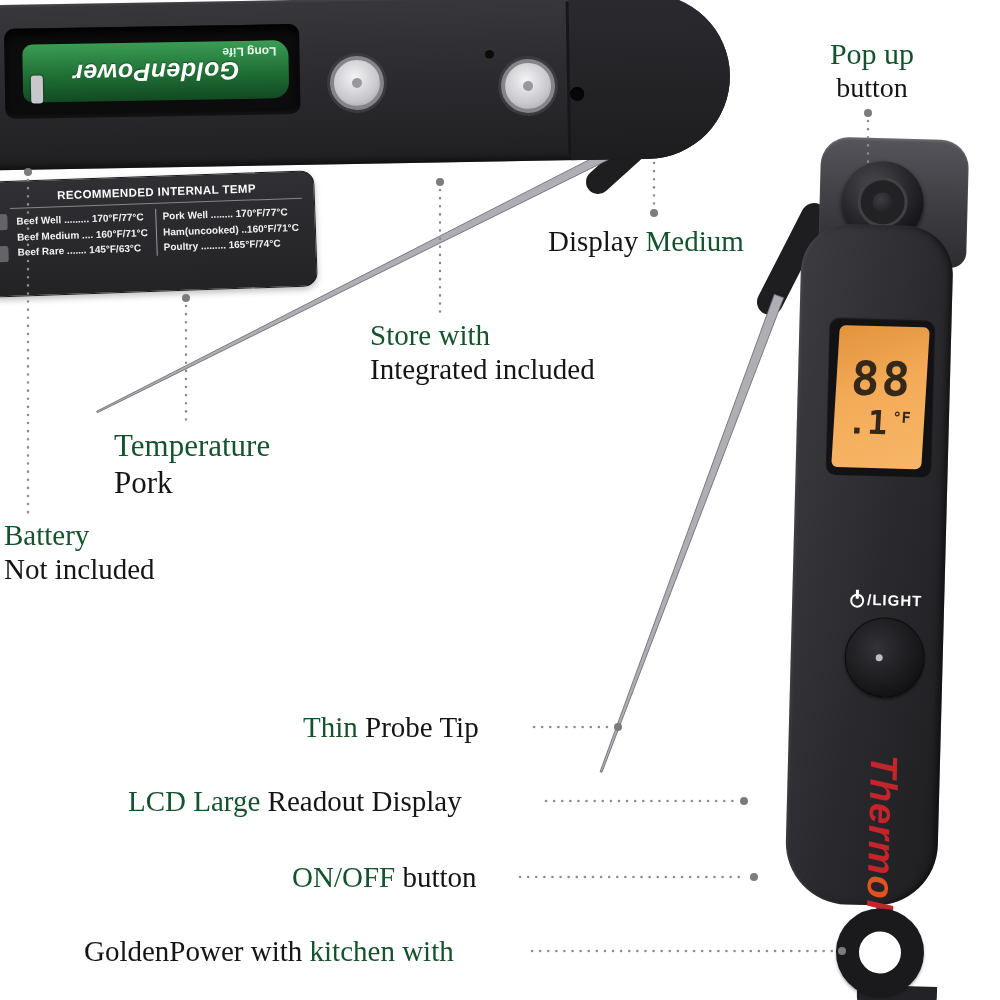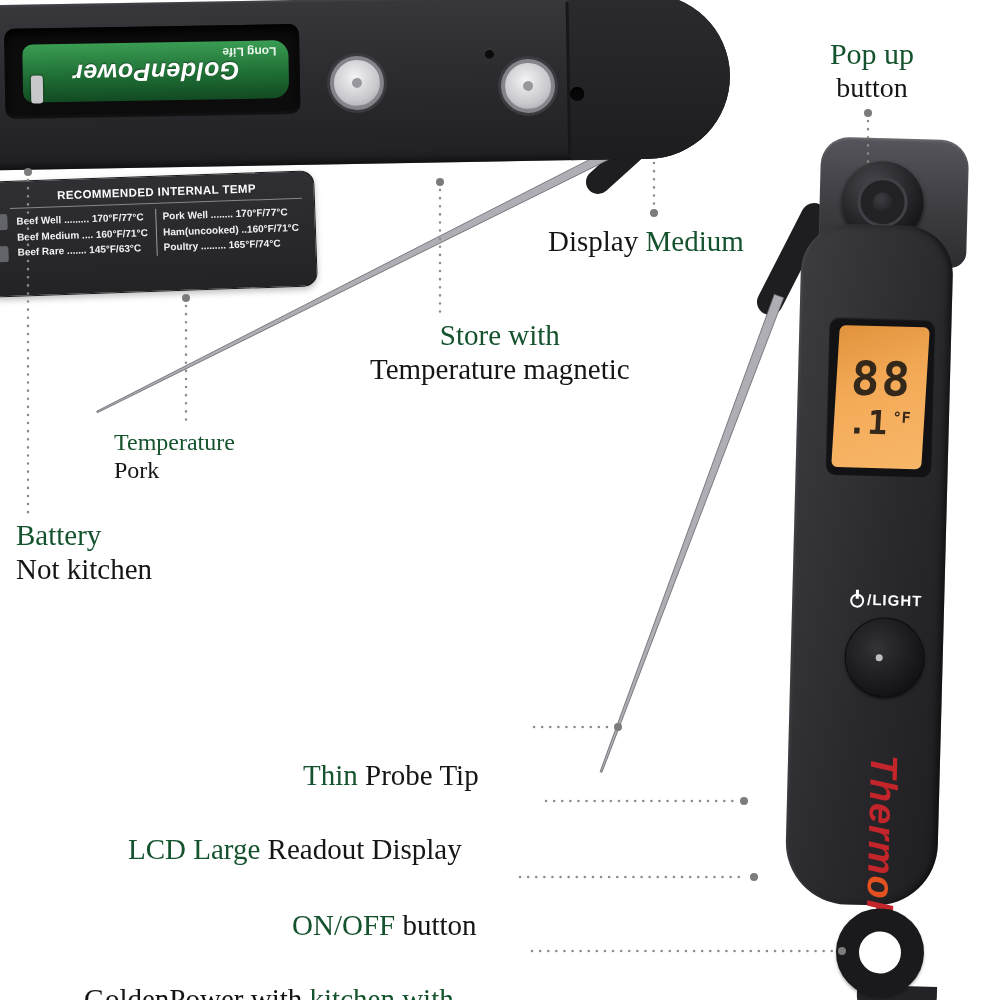--- a/index.html
+++ b/index.html
@@ -121,28 +121,28 @@
     position:absolute; left:-36px; top:612px; width:260px; height:46px;
     transform:rotate(90deg); text-align:center;
     font:italic bold 38px "Liberation Sans",sans-serif; color:#c3252a; letter-spacing:1px;
   }
   .flame-o { color:#e2511f; }
   .hook-neck { position:absolute; left:75px; top:760px; width:80px; height:32px; background:#232327; border-radius:0 0 22px 22px; }
   .hook-ring { position:absolute; left:71px; top:778px; width:88px; height:88px; border:23px solid #1a1a1d; border-radius:50%; background:#ffffff; box-shadow:0 2px 3px rgba(0,0,0,.3); }
 
   
   .ann { position:absolute; z-index:4; color:#151515; font-size:28px; line-height:1.18; }
-  .big { font-size:29px;margin-top:48px; }
+  .big { font-size:29px; }
   .rd { color:#14532d; font-weight:normal; }
   .ann-popup { left:788px; top:36px; width:168px; text-align:center; }
   .ann-popup .l1 { font-size:30px; }
   .ann-display { left:548px; top:224px; font-size:29px; }
-  .ann-store { left:370px; top:318px; font-size:29px;text-align:center; }
-  .ann-chart { left:114px; top:428px; font-size:24px; }
-  .ann-battery { left:16px; top:518px; font-size:29px; }
+  .ann-store { left:370px; top:318px; font-size:29px; }
+  .ann-chart { left:114px; top:428px; font-size:31px; }
+  .ann-battery { left:4px; top:518px; font-size:29px; }
   .ann-probe { left:303px; top:710px; }
   .ann-lcd { left:128px; top:784px; }
   .ann-onoff { left:292px; top:860px; }
   .ann-hooks { left:84px; top:934px; }
 
   .leader { stroke:#8d8d8d; stroke-width:2.5; stroke-dasharray:0.1 8; stroke-linecap:round; }
   .ldot { fill:#7c7c7c; }
   .needle { fill:#aeaeb4; stroke:#63636a; stroke-width:0.8; }
   .needle-base { stroke:#1e1e21; stroke-linecap:round; }
 </style>
@@ -264,31 +264,31 @@
     <div class="l1"><span class="rd">Pop up</span></div>
     <div><span>button</span></div>
   </div>
 
   <div class="ann ann-display">
     <div><span>Display </span><span class="rd">Medium</span></div>
   </div>
 
   <div class="ann ann-store">
     <div><span class="rd">Store with</span></div>
-    <div><span>Temperature magnetic</span></div>
+    <div><span>Integrated included</span></div>
   </div>
 
   <div class="ann ann-chart">
     <div><span class="rd">Temperature</span></div>
     <div><span>Pork</span></div>
   </div>
 
   <div class="ann ann-battery">
     <div><span class="rd">Battery</span></div>
-    <div><span>Not kitchen</span></div>
+    <div><span>Not included</span></div>
   </div>
 
   <div class="ann ann-probe big">
     <span class="rd">Thin</span><span> Probe Tip</span>
   </div>
 
   <div class="ann ann-lcd big">
     <span class="rd">LCD Large</span><span> Readout Display</span>
   </div>
 

